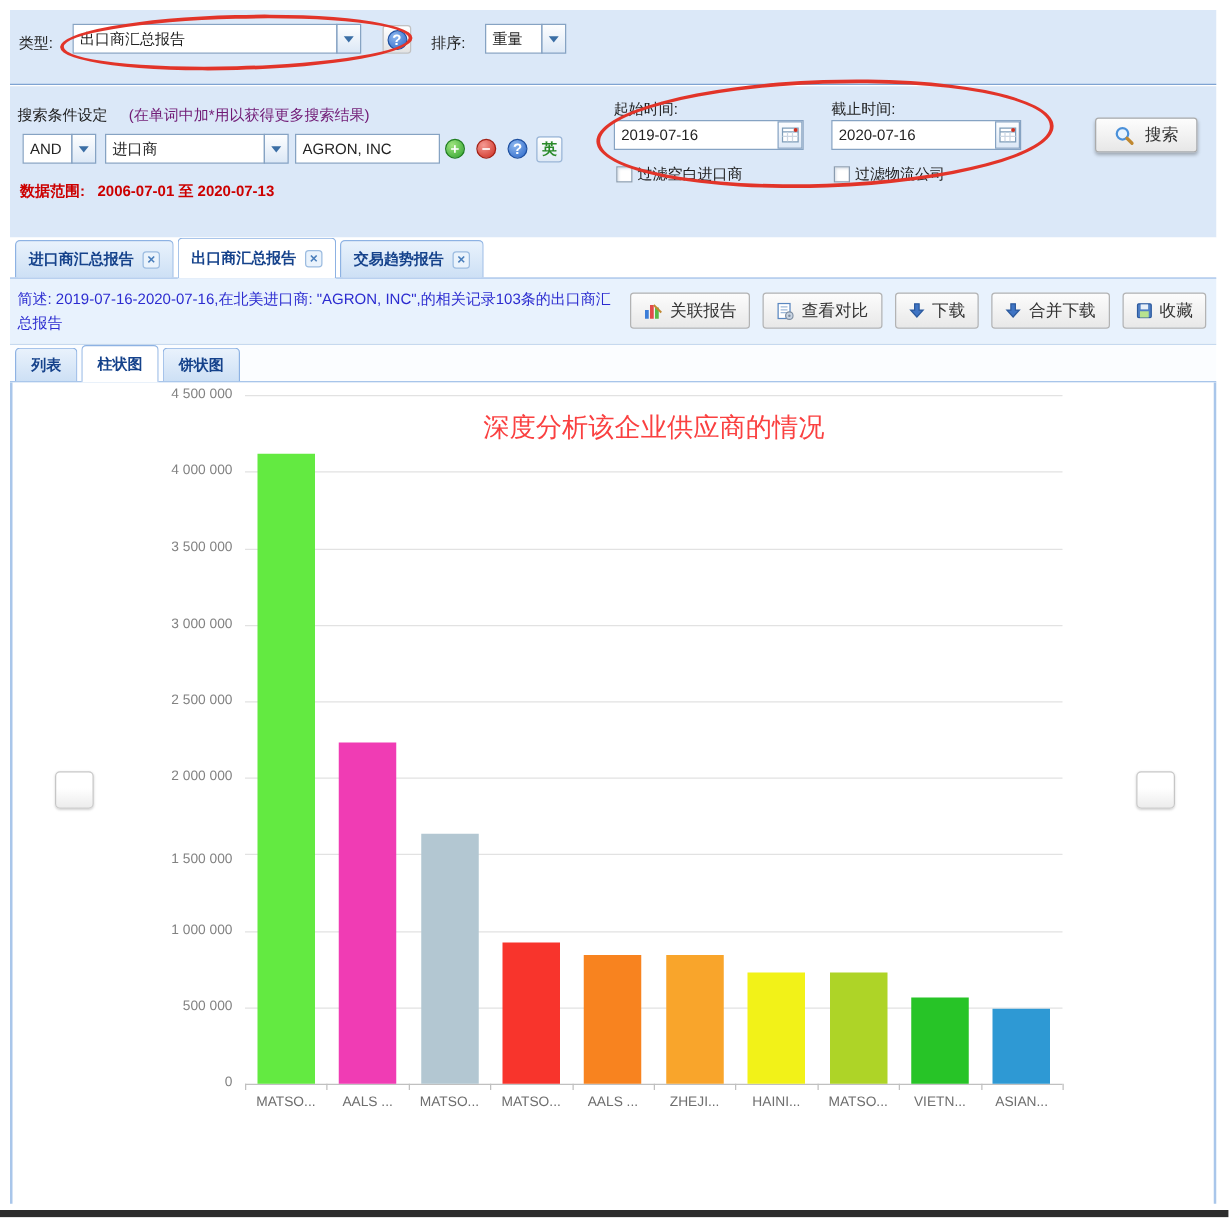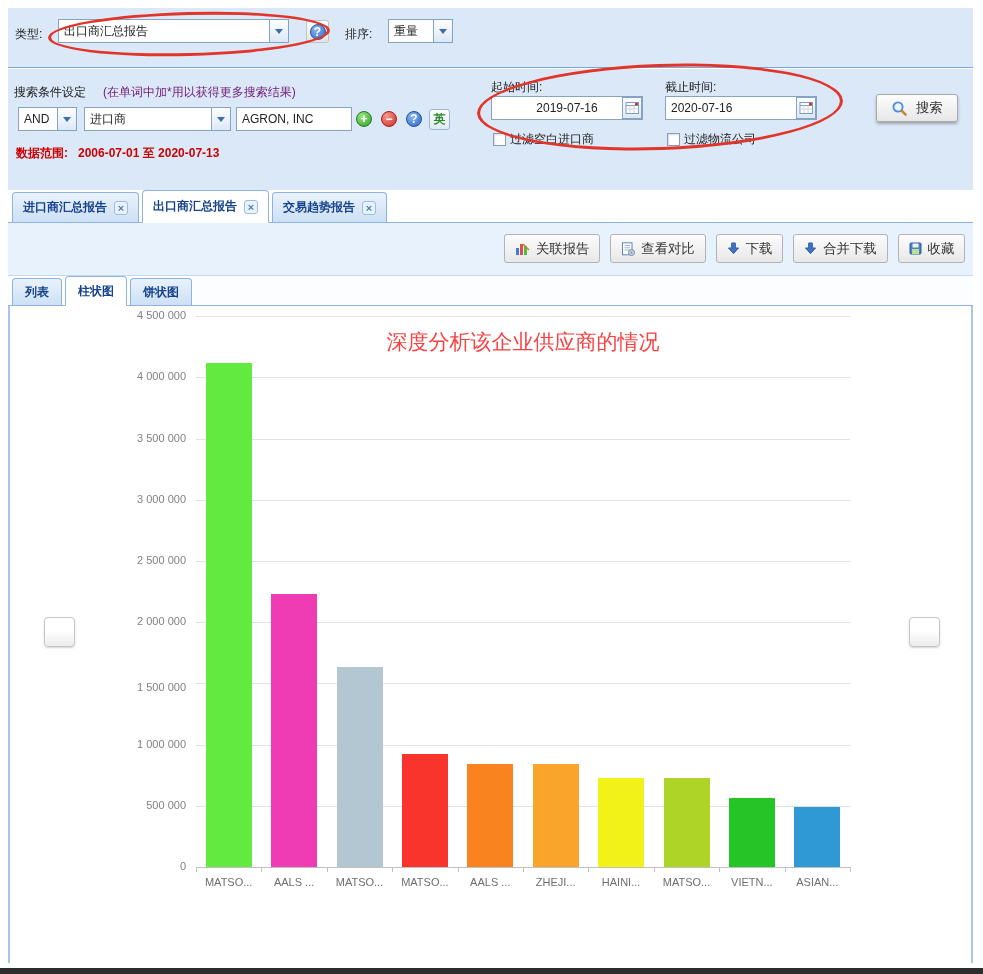--- a/index.html
+++ b/index.html
@@ -133,21 +133,21 @@
 
     <span class="circ green" style="position:absolute; left:348px; top:42px;">+</span>
     <span class="circ red" style="position:absolute; left:373px; top:42px;">−</span>
     <span class="circ blue" style="position:absolute; left:398px; top:42px;">?</span>
     <span class="en-btn" style="left:421px; top:40px;">英</span>
 
     <span class="red-bold" style="left:8px; top:76px;">数据范围:</span>
     <span class="red-bold" style="left:70px; top:76px;">2006-07-01 至 2020-07-13</span>
 
     <span class="lbl" style="left:483px; top:10px;">起始时间:</span>
-    <input class="textbox" style="left: 483px; top: 27px; width: 152px; text-align: center;" value="2019-07-16">
+    <input class="textbox" style="left: 483px; top: 27px; width: 152px;" value="2019-07-16">
     <div class="cal-btn" style="left:614px; top:28px;">
       <svg width="15" height="14">
         <rect x="1" y="1.5" width="12.5" height="11" fill="#fff" stroke="#7f9db9"></rect>
         <line x1="1" y1="4.5" x2="13.5" y2="4.5" stroke="#7f9db9"></line>
         <line x1="5" y1="4.5" x2="5" y2="12" stroke="#ccd6e2"></line>
         <line x1="9" y1="4.5" x2="9" y2="12" stroke="#ccd6e2"></line>
         <line x1="1" y1="8" x2="13.5" y2="8" stroke="#ccd6e2"></line>
         <circle cx="11.5" cy="3" r="1.6" fill="#d03020"></circle>
       </svg>
     </div>
@@ -197,20 +197,21 @@
         <span>出口商汇总报告</span>
         <span class="tab-close">×</span>
       </div>
       <div class="tab">
         <span>交易趋势报告</span>
         <span class="tab-close">×</span>
       </div>
     </div>
 
   <div class="summary">
+    <div class="summary-text">简述: 2019-07-16-2020-07-16,在北美进口商: "AGRON, INC",的相关记录103条的出口商汇总报告</div>
     <div class="sum-btns">
         <button class="btn">
           <span class="ic">
             <svg width="15" height="14">
               <rect x="1" y="6" width="3" height="7" fill="#3b7dd8"></rect>
               <rect x="5" y="2" width="3" height="11" fill="#e14b4b"></rect>
               <rect x="9" y="4" width="3" height="9" fill="#57b947"></rect>
               <path d="M8 2 L14 8" stroke="#c08830" stroke-width="1.6"></path>
             </svg>
           </span>

